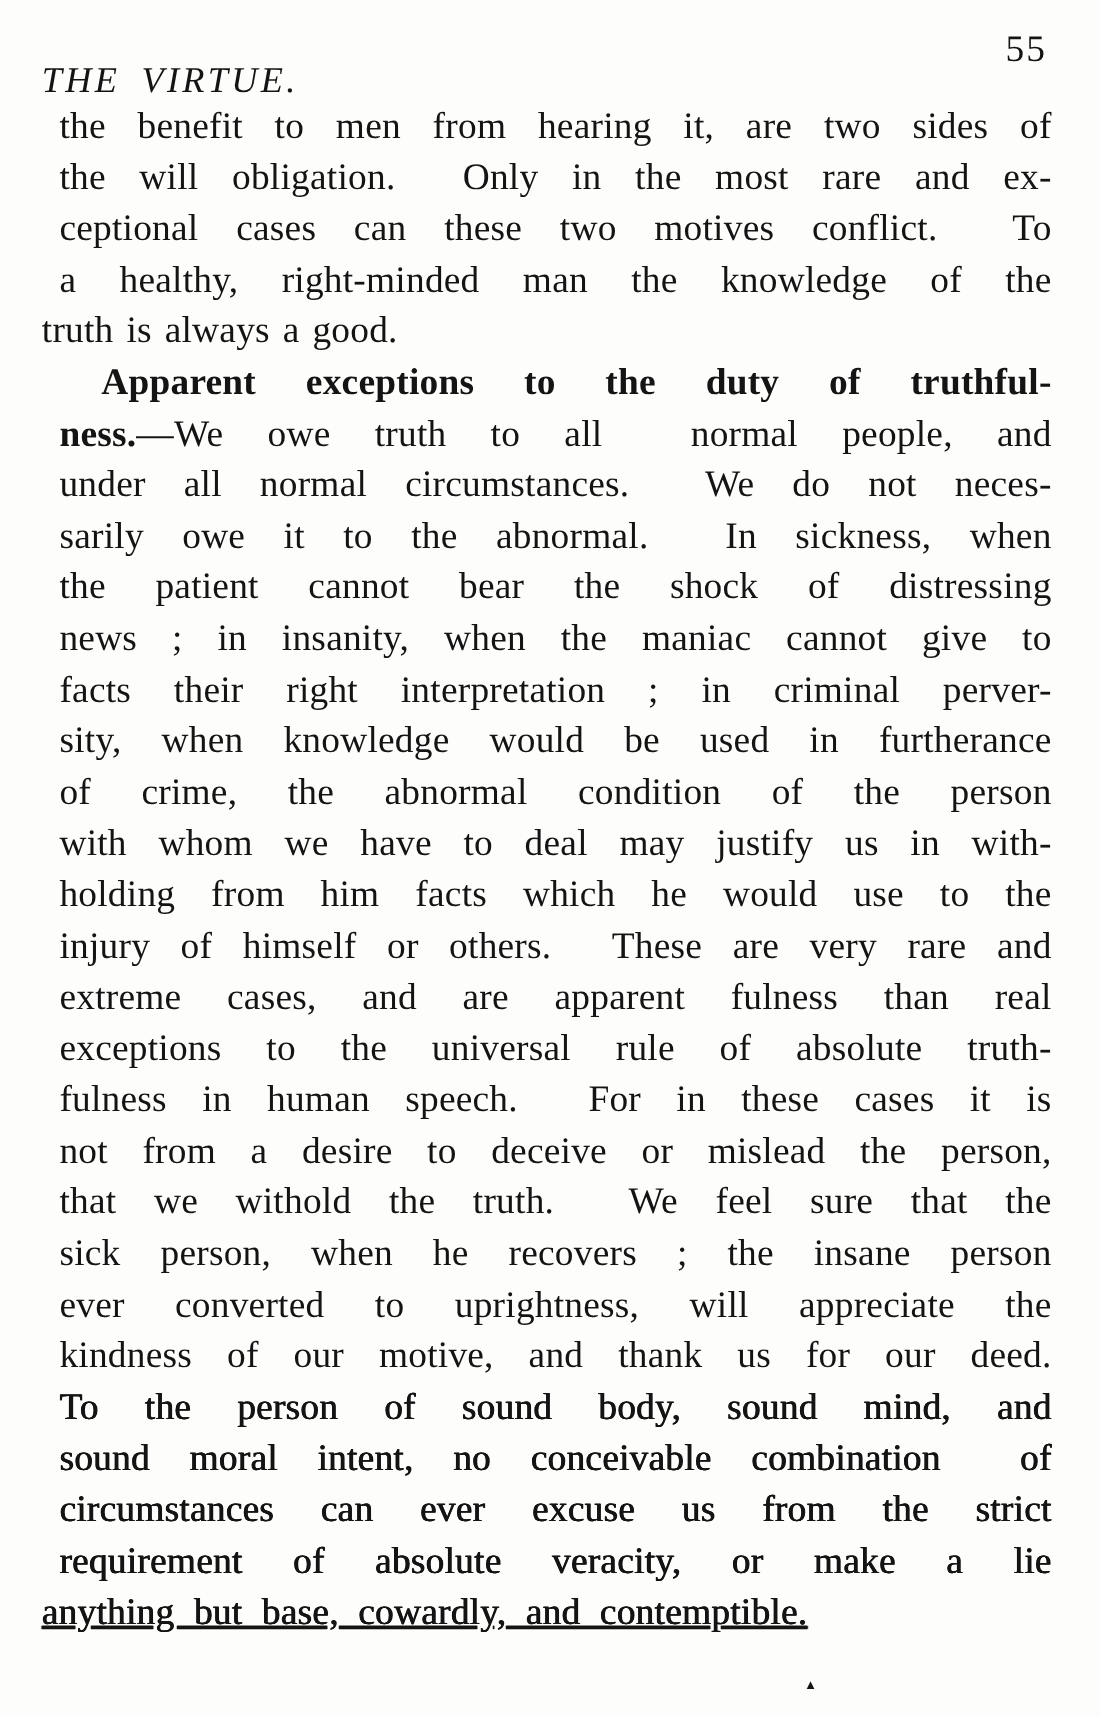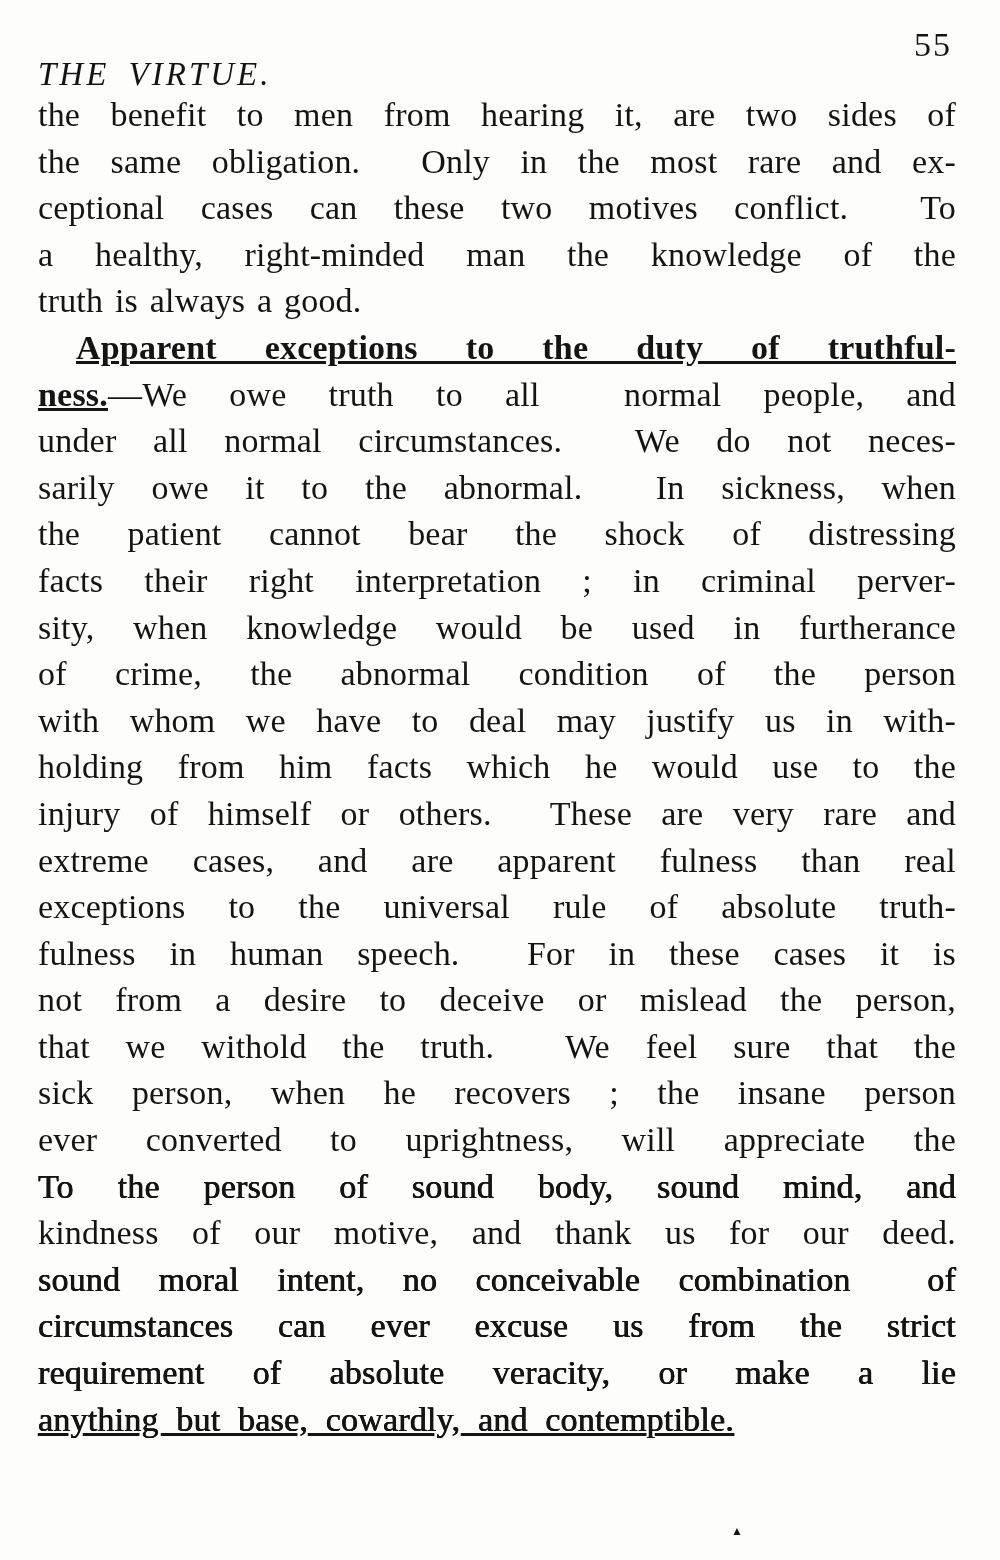--- a/index.html
+++ b/index.html
@@ -39,66 +39,68 @@
     word-spacing:3px;
     letter-spacing:0.2px;
   }
   .line{
     white-space:pre-wrap;
     height:46.6px;
   }
   .line.j{
     text-align:justify;
     text-align-last:justify;
+    margin-left:16px;
   }
   .line.ind{ text-indent:38px; }
-  .seg.b{ font-weight:bold;text-decoration:underline; }
+  .seg.b{ font-weight:bold; }
   .line.heavy{ text-shadow:0.45px 0 0 currentColor, -0.25px 0 0 currentColor; }
   .line.ws{ word-spacing:9px;text-decoration:underline; }
   .artifact{
     position:absolute;left:731px;top:1524px;
     font-size:12px;color:var(--ink);
   }
 </style>
 </head>
 <body>
 
 <div class="page">
 
   <div class="running-header">
     <span class="running-title">THE VIRTUE.</span>
     <span class="page-number">55</span>
   </div>
 
   <div class="body-text" id="body-lines">
       <div class="line j"><span class="seg">the benefit to men from hearing it, are two sides of</span></div>
-      <div class="line j"><span class="seg">the same obligation.  Only in the most rare and ex-</span></div>
+      <div class="line j"><span class="seg">the will obligation.  Only in the most rare and ex-</span></div>
       <div class="line j"><span class="seg">ceptional cases can these two motives conflict.  To</span></div>
       <div class="line j"><span class="seg">a healthy, right-minded man the knowledge of the</span></div>
       <div class="line"><span class="seg">truth is always a good.</span></div>
       <div class="line j ind"><span class="seg b">Apparent exceptions to the duty of truthful-</span></div>
       <div class="line j"><span class="seg b">ness.</span><span class="seg">—We owe truth to all  normal people, and</span></div>
       <div class="line j"><span class="seg">under all normal circumstances.  We do not neces-</span></div>
       <div class="line j"><span class="seg">sarily owe it to the abnormal.  In sickness, when</span></div>
       <div class="line j"><span class="seg">the patient cannot bear the shock of distressing</span></div>
+      <div class="line j"><span class="seg">news ; in insanity, when the maniac cannot give to</span></div>
       <div class="line j"><span class="seg">facts their right interpretation ; in criminal perver-</span></div>
       <div class="line j"><span class="seg">sity, when knowledge would be used in furtherance</span></div>
       <div class="line j"><span class="seg">of crime, the abnormal condition of the person</span></div>
       <div class="line j"><span class="seg">with whom we have to deal may justify us in with-</span></div>
       <div class="line j"><span class="seg">holding from him facts which he would use to the</span></div>
       <div class="line j"><span class="seg">injury of himself or others.  These are very rare and</span></div>
       <div class="line j"><span class="seg">extreme cases, and are apparent fulness than real</span></div>
       <div class="line j"><span class="seg">exceptions to the universal rule of absolute truth-</span></div>
       <div class="line j"><span class="seg">fulness in human speech.  For in these cases it is</span></div>
       <div class="line j"><span class="seg">not from a desire to deceive or mislead the person,</span></div>
       <div class="line j"><span class="seg">that we withold the truth.  We feel sure that the</span></div>
       <div class="line j"><span class="seg">sick person, when he recovers ; the insane person</span></div>
       <div class="line j"><span class="seg">ever converted to uprightness, will appreciate the</span></div>
+      <div class="line j"><span class="seg">kindness of our motive, and thank us for our deed.</span></div>
       <div class="line j heavy"><span class="seg">To the person of sound body, sound mind, and</span></div>
-      <div class="line j"><span class="seg">kindness of our motive, and thank us for our deed.</span></div>
       <div class="line j heavy"><span class="seg">sound moral intent, no conceivable combination  of</span></div>
       <div class="line j heavy"><span class="seg">circumstances can ever excuse us from the strict</span></div>
       <div class="line j heavy"><span class="seg">requirement of absolute veracity, or make a lie</span></div>
       <div class="line heavy ws"><span class="seg">anything but base, cowardly, and contemptible.</span></div>
     </div>
 
   <span class="artifact">▲</span>
 
 </div>
 

